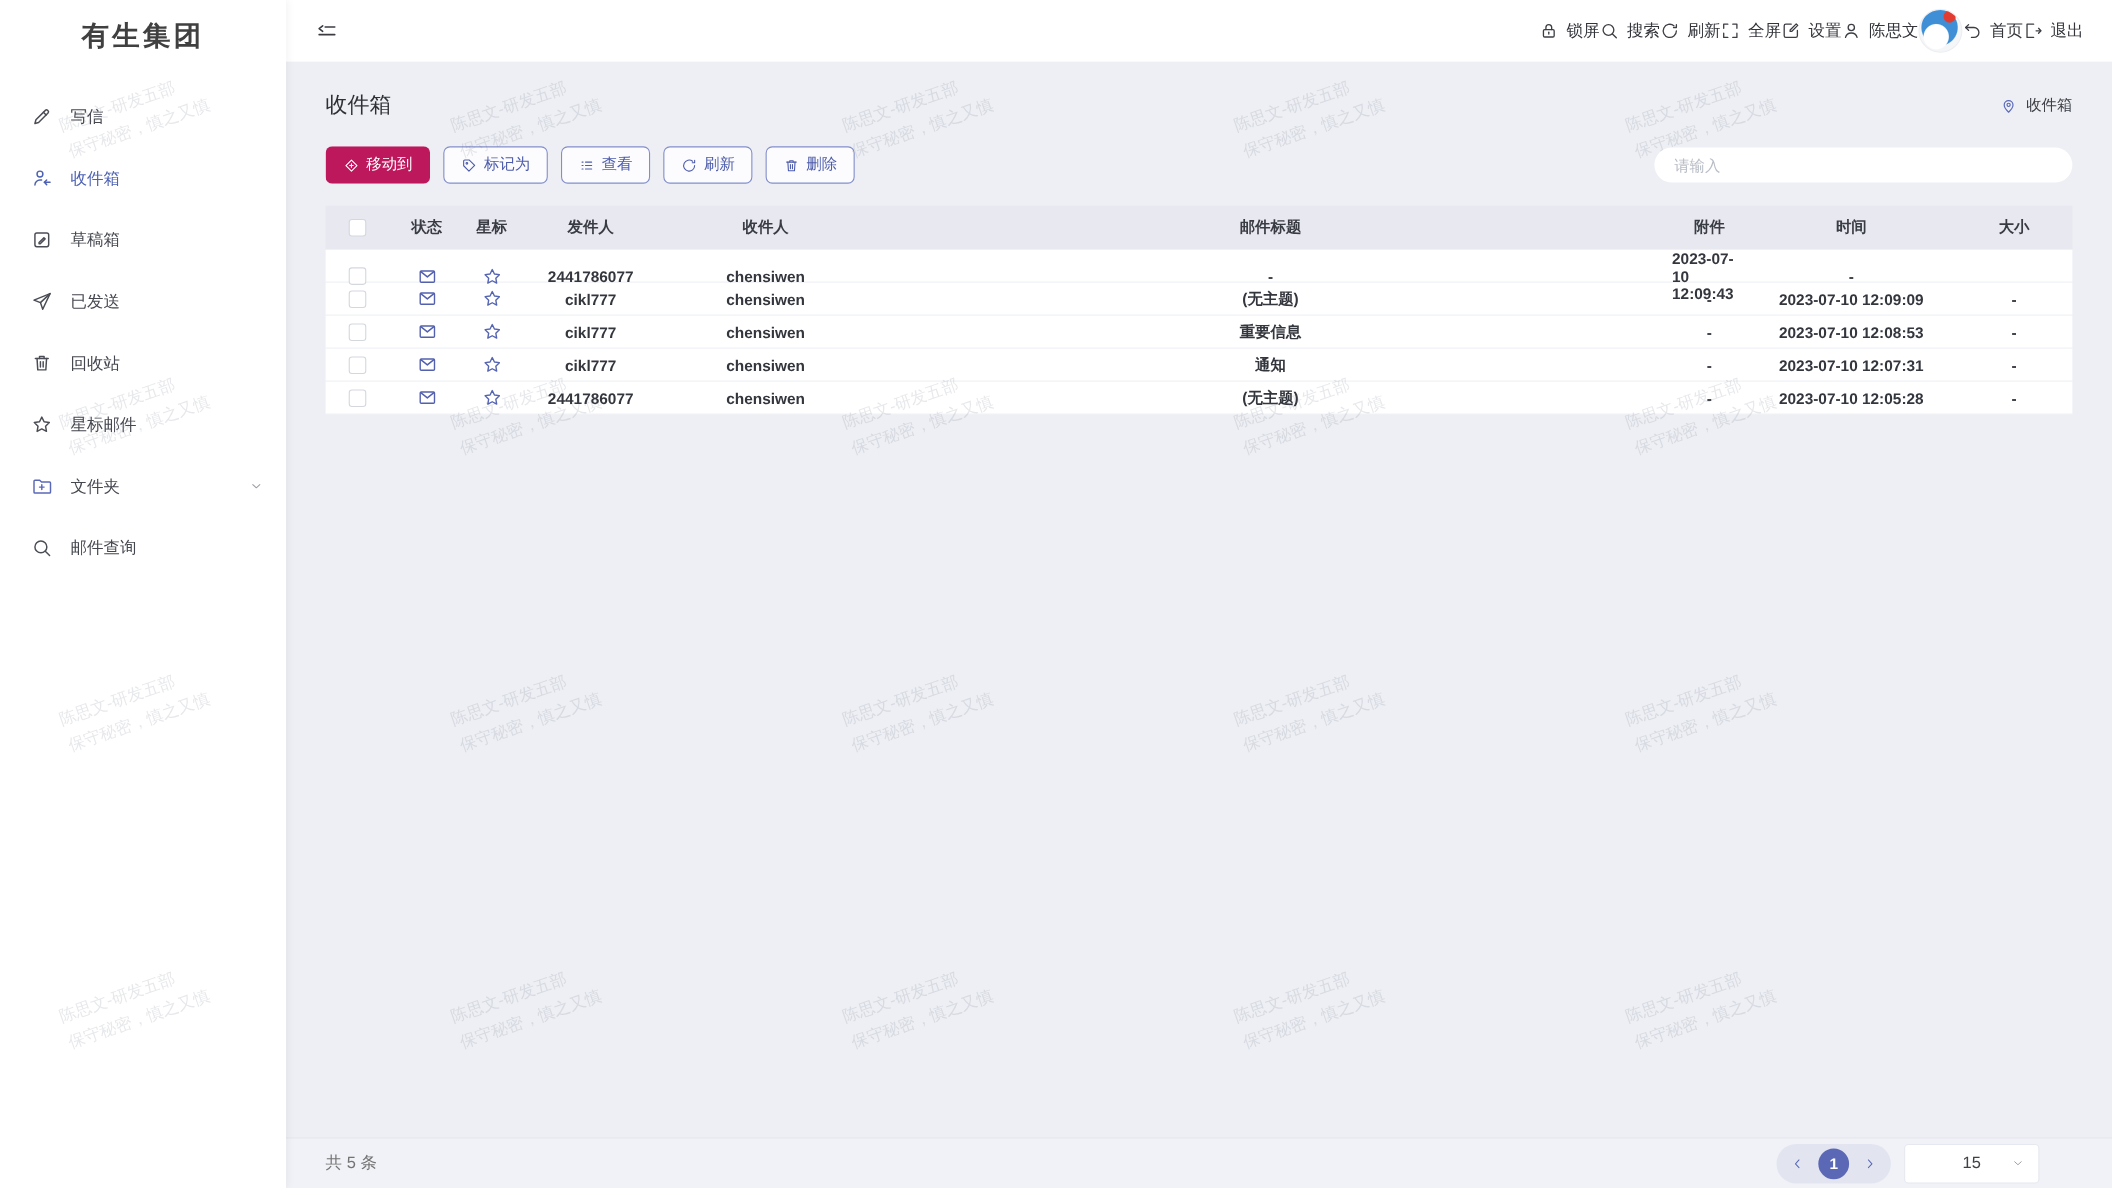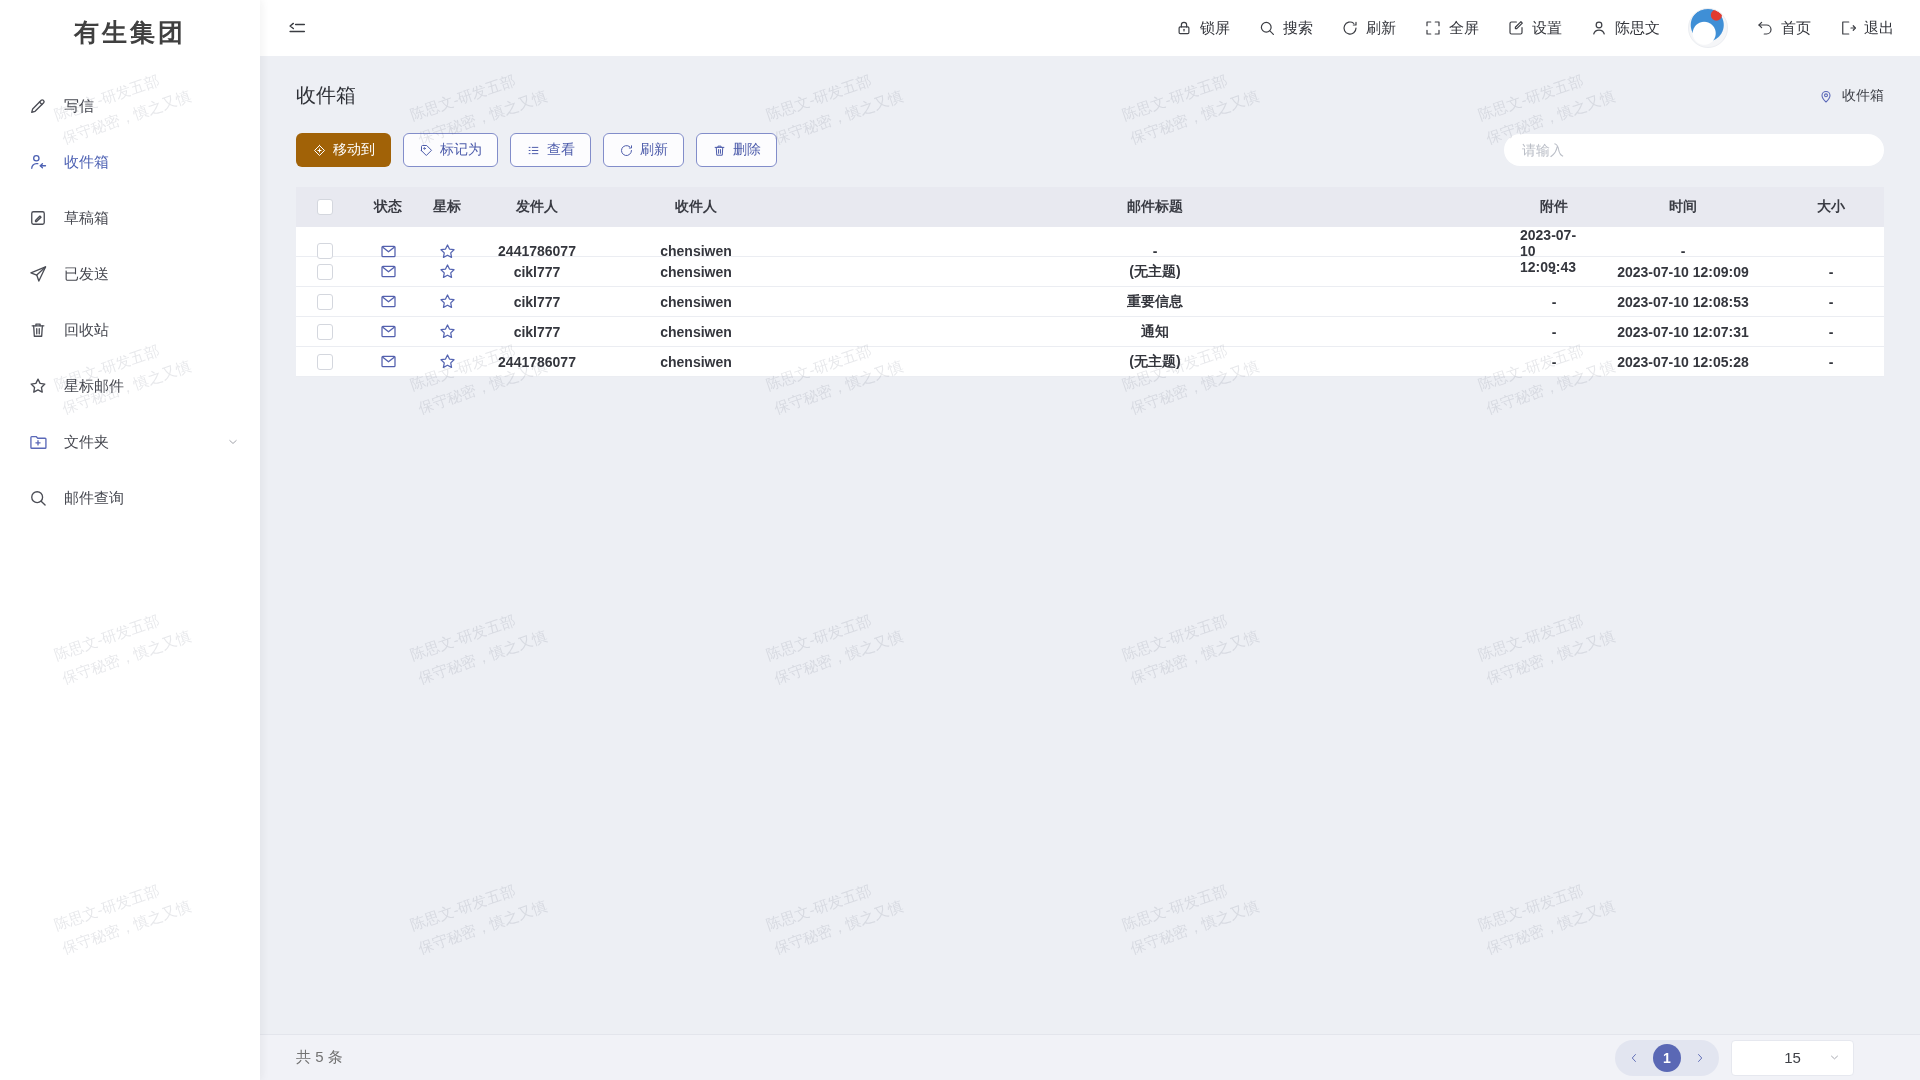--- a/index.html
+++ b/index.html
@@ -23,21 +23,21 @@
               font-size:15px; color:#45474f; cursor:pointer; }
   .nav-item .it-ic { width:20px; height:20px; color:#4b4d55; }
   .nav-item.active, .nav-item.active .it-ic { color:#4d61b3; }
   .nav-item .folder-ic { color:#5a68b8; }
   .nav-item .chev { margin-left:auto; width:14px; height:14px; color:#9b9da5; }
 
   
   .topbar { position:absolute; left:260px; top:0; right:0; height:56px; background:#fff;
             display:flex; align-items:center; padding:0 26px; z-index:9; }
   .collapse { width:22px; height:22px; color:#3a3c42; cursor:pointer; }
-  .topbar-right { margin-left:auto; display:flex; align-items:center; gap:28px; }
+  .topbar-right { margin-left:auto; display:flex; align-items:center; }
   .tb-item { display:flex; align-items:center; gap:7px; font-size:15px; color:#33353b; cursor:pointer; }
   .tb-item .it-ic { width:18px; height:18px; color:#3c3e44; }
   .avatar { width:40px; height:40px; border-radius:50%; cursor:pointer; border:1px solid #eceef2;
     background:
       radial-gradient(circle at 72% 16%, #e23b30 0 5px, rgba(226,59,48,0) 6px),
       radial-gradient(circle at 40% 64%, #ffffff 0 11px, rgba(255,255,255,0) 12px),
       radial-gradient(circle at 48% 42%, #3f8fd6 0 16px, rgba(63,143,214,0) 17px),
       #f5f6f8; }
 
   
@@ -45,21 +45,21 @@
           padding:26px 36px 0 36px; overflow:hidden; }
   .page-head { display:flex; align-items:center; justify-content:space-between; }
   .page-title { font-size:20px; font-weight:500; color:#2e3036; }
   .breadcrumb { display:flex; align-items:center; gap:8px; font-size:14px; color:#3d3f46; cursor:pointer; }
   .breadcrumb .it-ic { width:16px; height:16px; color:#5a68b8; }
 
   .toolbar { margin-top:24px; display:flex; align-items:center; }
   .btn { height:34px; display:inline-flex; align-items:center; gap:6px; padding:0 15px;
          border-radius:6px; font-size:14px; cursor:pointer; border:1px solid transparent; }
   .btn .it-ic { width:15px; height:15px; }
-  .btn-primary { background:#a16207; color:#fff; }
+  .btn-primary { background:#be185d; color:#fff; }
   .btn-outline { background:#fcfcfe; border-color:#828dca; color:#4d5cab; }
   .btn + .btn { margin-left:12px; }
   .search-input { margin-left:auto; width:380px; height:32px; border-radius:16px; border:none;
                   background:#fff; padding:0 18px; font-size:14px; color:#333; outline:none; }
   .search-input::placeholder { color:#b9bdc6; }
 
   
   .table { margin-top:20px; }
   .trow { display:grid; grid-template-columns:58px 68px 50px 130px 188px 1fr 68px 190px 106px;
           align-items:center; }

